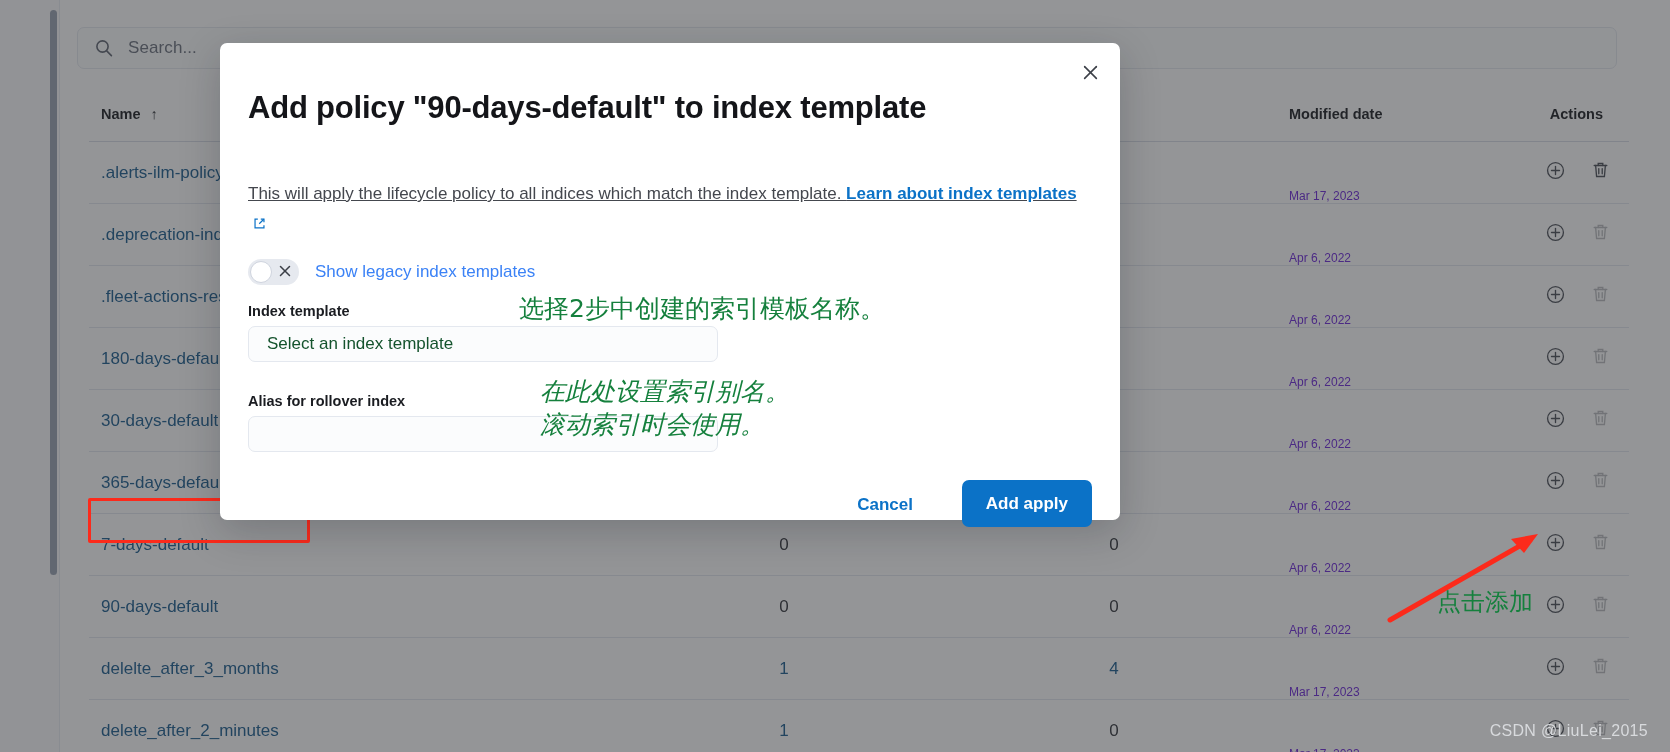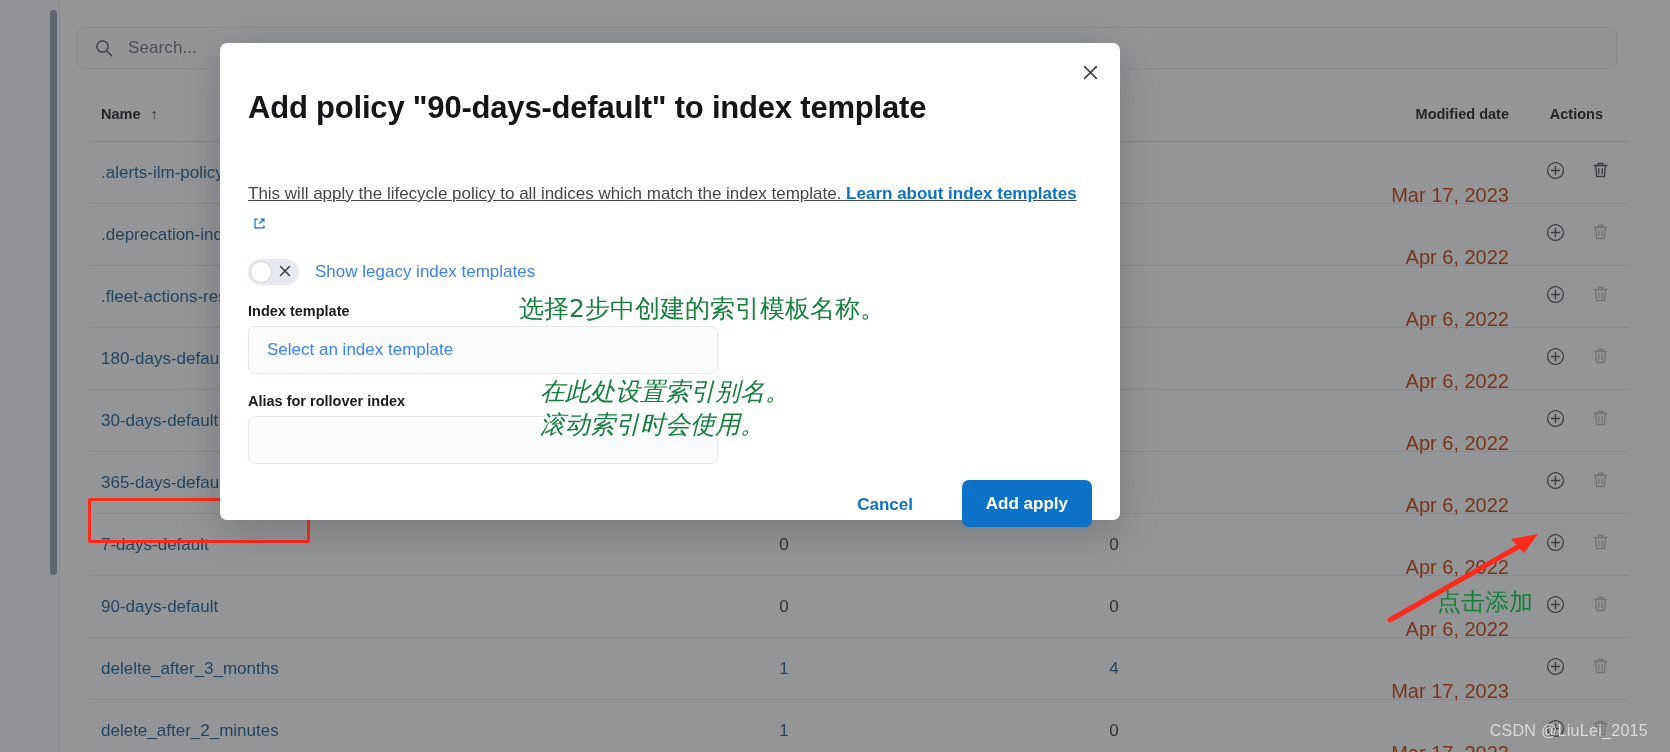--- a/index.html
+++ b/index.html
@@ -75,29 +75,29 @@
   .trow {
     display: flex; align-items: center;
     height: 62px;
     border-bottom: 1px solid #e3e7ee;
     font-size: 17px;
   }
   .trow:last-child { border-bottom: 1px solid #e3e7ee; }
   .c-name  { width: 530px; padding-left: 12px; }
   .c-link  { width: 330px; text-align: center; }
   .c-ind   { width: 330px; text-align: center; }
-  .c-date  { width: 230px; padding-left: 10px; text-align: right; }
+  .c-date  { width: 230px; padding-left: 10px; }
   .c-act   { width: 120px; text-align: right; padding-right: 18px; }
   .thead .c-date { padding-left: 10px; }
   .thead .c-act  { padding-right: 26px; }
 
   .lnk { color: #1a5c8e; }
   .num-lnk { color: #1a5c8e; }
   .num-plain { color: #32343a; }
-  .date { color: #c2410c; font-size: 20px; margin-top: 46px; }
+  .date { color: #6d28d9; font-size: 12px; margin-top: 46px; }
 
   .acts { display: inline-flex; gap: 24px; align-items: center; justify-content: flex-end; }
   .act-ico { width: 21px; height: 21px; display: block; }
   .act-ico.dim { opacity: .38; }
 
   
   #row-highlight-box {
     position: absolute;
     left: 88px; top: 498px;
     width: 222px; height: 45px;
@@ -175,27 +175,27 @@
     margin-left: 16px;
     font-size: 17px; color: #3b82f6;
   }
 
   .field-label {
     position: absolute;
     font-size: 14.5px; font-weight: 700; color: #1a1c21;
   }
   .field-box {
     position: absolute;
-    height: 48px;
+    height: 36px;
     background: #fbfcfd;
     border: 1px solid #e4e8ef;
     border-radius: 7px;
     display: flex; align-items: center;
     padding-left: 18px;
-    font-size: 17px; color: #3b82f6;
+    font-size: 17px; color: #14532d;
   }
   #lbl-index { left: 28px; top: 260px; }
   #box-index { left: 28px; top: 283px; width: 470px; }
   #lbl-alias { left: 28px; top: 350px; }
   #box-alias { left: 28px; top: 373px; width: 470px; }
 
   #btn-cancel {
     position: absolute; right: 207px; top: 452px;
     font-size: 17px; font-weight: 600; color: #0b72c7;
     background: none; border: none; cursor: pointer;

